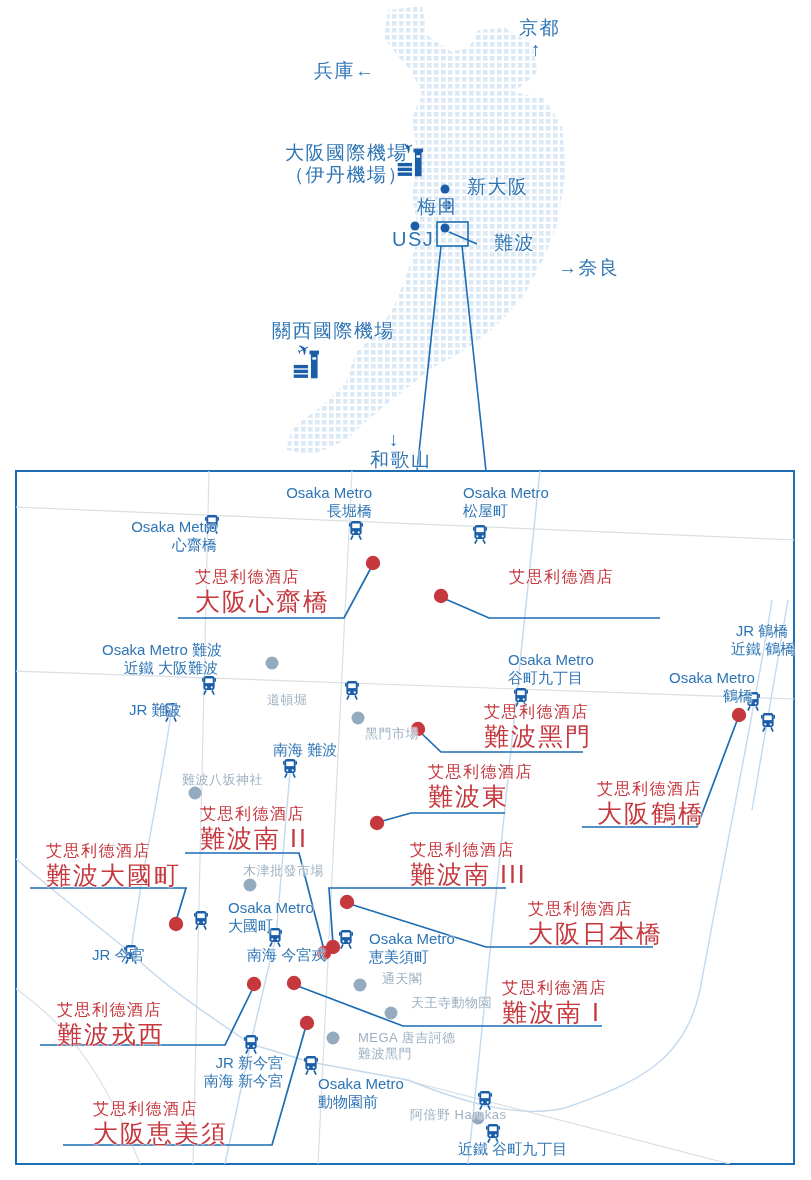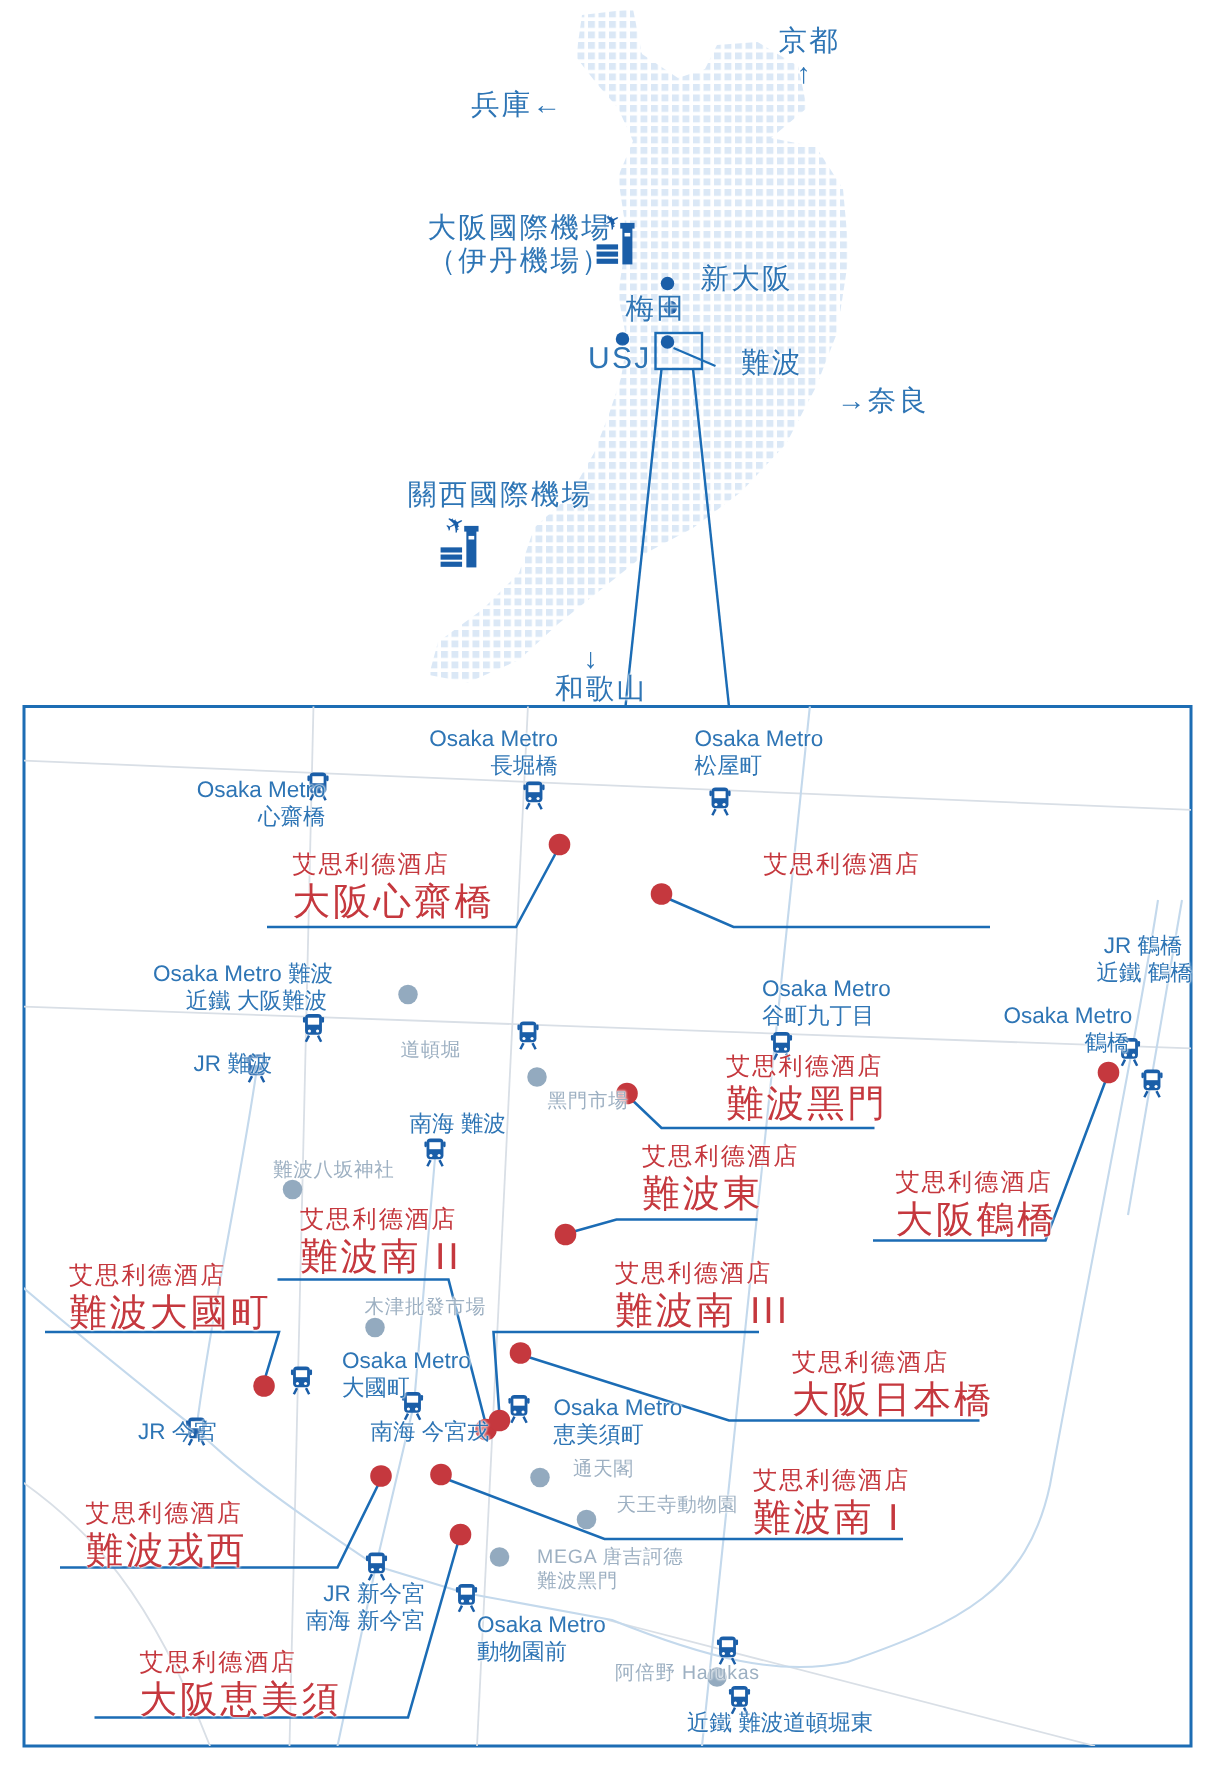--- a/index.html
+++ b/index.html
@@ -278,21 +278,21 @@
       </div>
       <div class="lbl st" style="left: 188px; top: 1054px; width: 80px; text-align: right;">
         <span>JR 新今宮</span>
         <span>南海 新今宮</span>
       </div>
       <div class="lbl st" style="left: 303px; top: 1075px; width: 88px; text-align: left;">
         <span>Osaka Metro</span>
         <span>動物園前</span>
       </div>
       <div class="lbl st" style="left: 443px; top: 1140px; width: 132px; text-align: left;">
-        <span>近鐵 難波道頓堀東</span>
+        <span>近鐵 谷町九丁目</span>
       </div>
       <div class="lbl poi" style="left: 252px; top: 644px; margin-top: 48px;">
         <span>道頓堀</span>
       </div>
       <div class="lbl poi" style="left: 350px; top: 726px;">
         <span>黑門市場</span>
       </div>
       <div class="lbl poi" style="left: 167px; top: 772px;">
         <span>難波八坂神社</span>
       </div>

